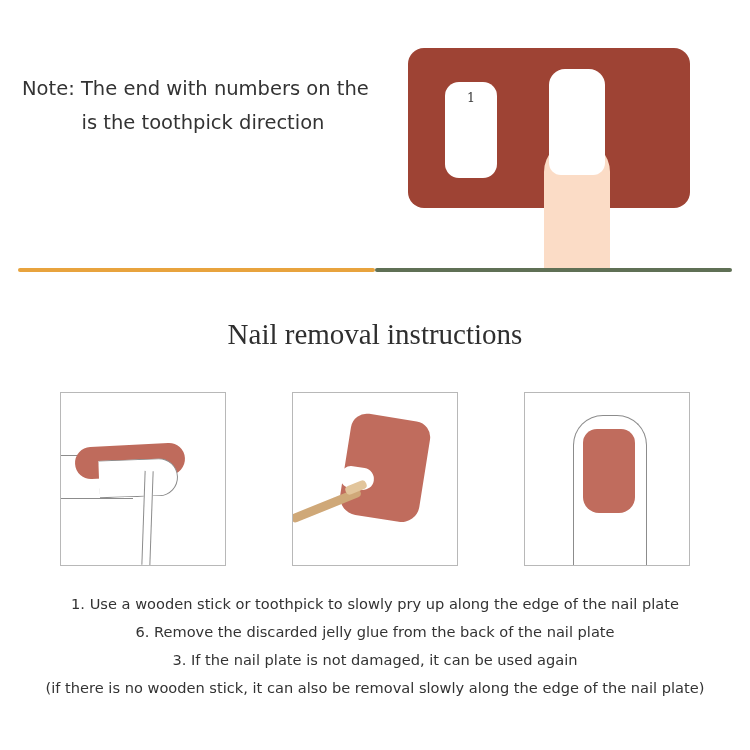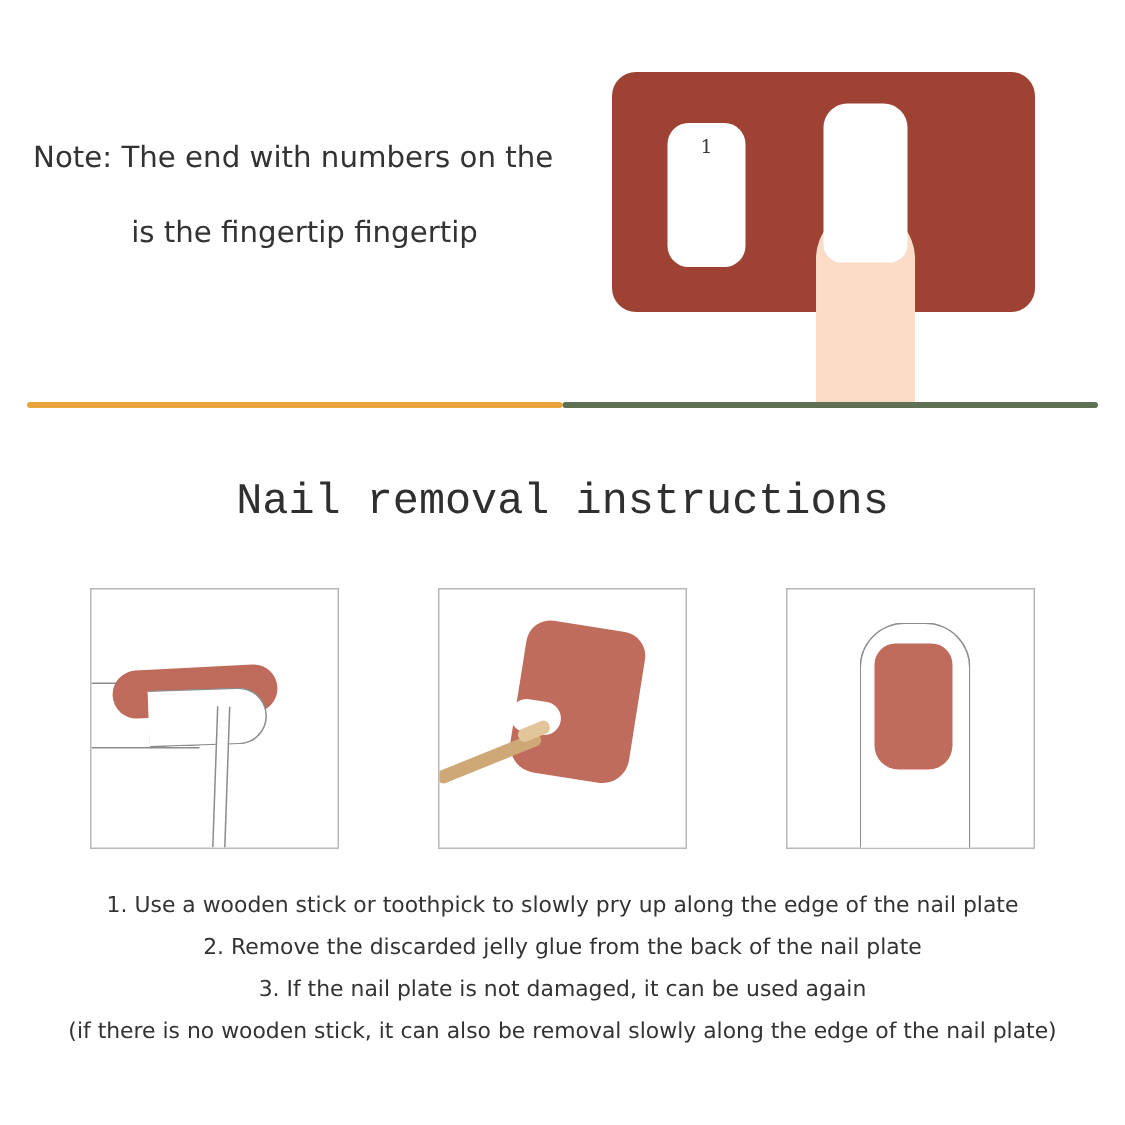--- a/index.html
+++ b/index.html
@@ -26,21 +26,20 @@
     left: 18px;
     top: 72px;
     width: 370px;
     text-align: center;
   }
   .note-line {
     font-size: 19.5px;
     line-height: 34px;
     color: #333333;
     white-space: nowrap;
-    margin-top: 16px;
   }
   .note-line.first {
     text-align: left;
     padding-left: 4px;
   }
 
   
   .plate-card {
     position: absolute;
     left: 408px;
@@ -126,21 +125,21 @@
 
   
   .removal-title {
     position: absolute;
     left: 0;
     top: 318px;
     width: 750px;
     text-align: center;
     font-size: 29px;
     color: #2f2f2f;
-    font-family: Liberation Mono, monospace;
+    font-family: Liberation Serif, serif;
   }
 
   .panels {
     position: absolute;
     left: 0;
     top: 392px;
     width: 750px;
     display: flex;
     justify-content: center;
     gap: 66px;
@@ -284,21 +283,21 @@
     white-space: nowrap;
   }
 </style>
 </head>
 <body>
 
 <div class="top-section">
 
   <div class="note-block">
     <div class="note-line first">Note: The end with numbers on the</div>
-    <div class="note-line">is the fingertip fingertip</div>
+    <div class="note-line">is the toothpick direction</div>
   </div>
 
   <div class="plate-card">
     <div class="finger"></div>
     <div class="plate-nail left"></div>
     <div class="finger-nail"></div>
     <div class="plate-num n1">1</div>
     <div class="plate-num n2">1</div>
   </div>
 </div>
@@ -329,16 +328,16 @@
 
   <div class="panel">
     <div class="p3-finger"></div>
     <div class="p3-nail"></div>
   </div>
 
 </div>
 
 <div class="steps">
   <div class="step">1. Use a wooden stick or toothpick to slowly pry up along the edge of the nail plate</div>
-  <div class="step">2. Remove the discarded jelly glue from the back of the nail plate</div>
+  <div class="step">6. Remove the discarded jelly glue from the back of the nail plate</div>
   <div class="step">3. If the nail plate is not damaged, it can be used again</div>
   <div class="step">(if there is no wooden stick, it can also be removal slowly along the edge of the nail plate)</div>
 </div>
 
 </body></html>

